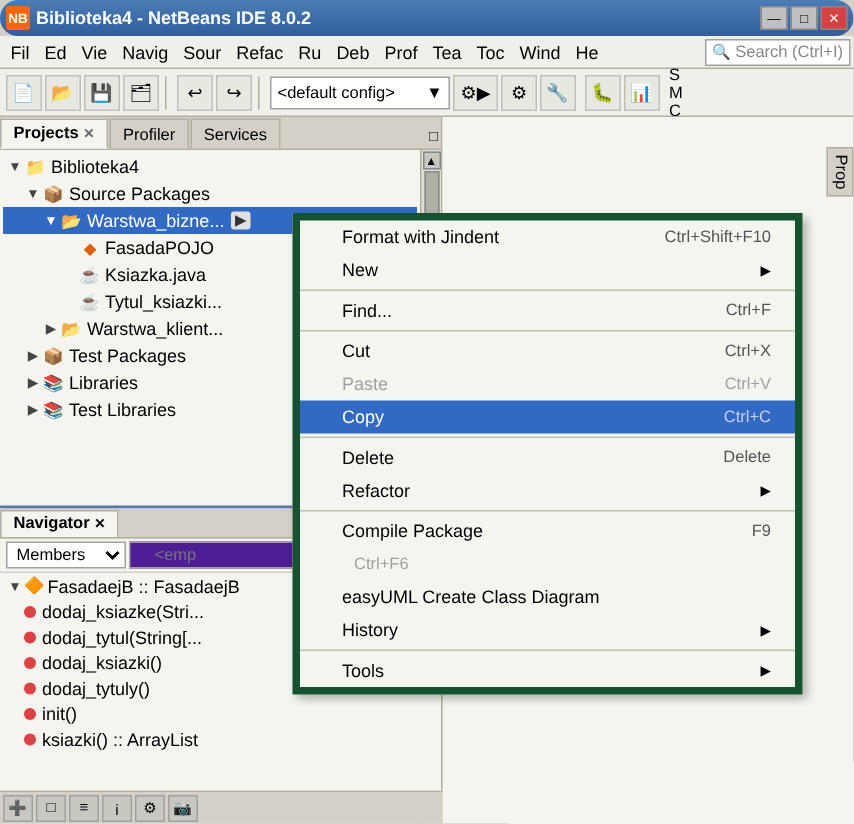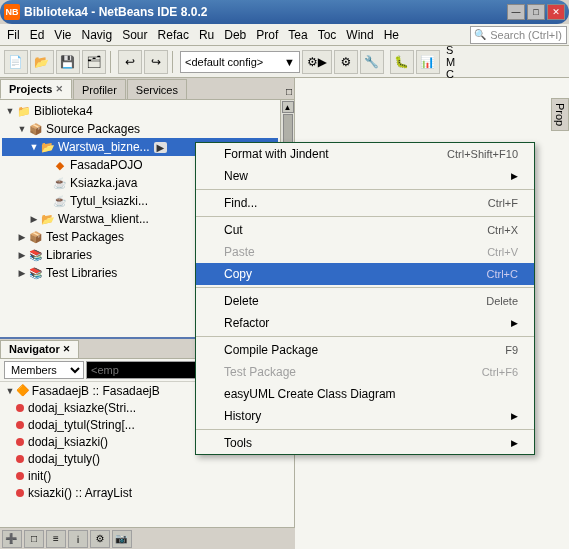--- a/index.html
+++ b/index.html
@@ -255,27 +255,27 @@
     }
     .nav-members-select {
       background: white;
       border: 1px solid #a0a0a0;
       font-size: 11px;
       height: 18px;
       padding: 0 2px;
       width: 80px;
     }
     .nav-members-input {
-      background: #000000;
+      background: #4c1d95;
       border: 1px solid #a0a0a0;
       font-size: 11px;
       height: 18px;
       flex: 1;
       margin-left: 2px;
-      padding: 0 4px;
+      padding: 0 16px;
       color: #888;
     }
     .nav-tree {
       flex: 1;
       overflow: hidden;
       font-size: 12px;
     }
     .nav-item {
       display: flex;
       align-items: center;
@@ -286,21 +286,21 @@
     }
     .nav-dot { width: 8px; height: 8px; border-radius: 50%; background: #e04040; margin-right: 4px; display: inline-block; }
 
     
     .context-menu {
       position: absolute;
       top: 142px;
       left: 195px;
       width: 340px;
       background: #f5f5f0;
-      border: 1px solid #14532d;
+      border: 5px solid #14532d;
       box-shadow: 3px 3px 6px rgba(0,0,0,0.3);
       z-index: 100;
       font-size: 12px;
     }
     .ctx-item {
       display: flex;
       align-items: center;
       padding: 3px 16px 3px 28px;
       cursor: pointer;
       position: relative;
@@ -622,21 +622,20 @@
     <span class="ctx-arrow">▶</span>
   </div>
   <div class="ctx-separator"></div>
 
   <div class="ctx-item">
     <span class="ctx-label">Compile Package</span>
     <span class="ctx-shortcut">F9</span>
   </div>
 
   <div class="ctx-item disabled">
-    <span class="ctx-label">Test Package</span>
     <span class="ctx-shortcut" style="color:#a0a0a0;">Ctrl+F6</span>
   </div>
 
   <div class="ctx-item">
     <span class="ctx-label">easyUML Create Class Diagram</span>
   </div>
 
   <div class="ctx-item">
     <span class="ctx-label">History</span>
     <span class="ctx-arrow">▶</span>

